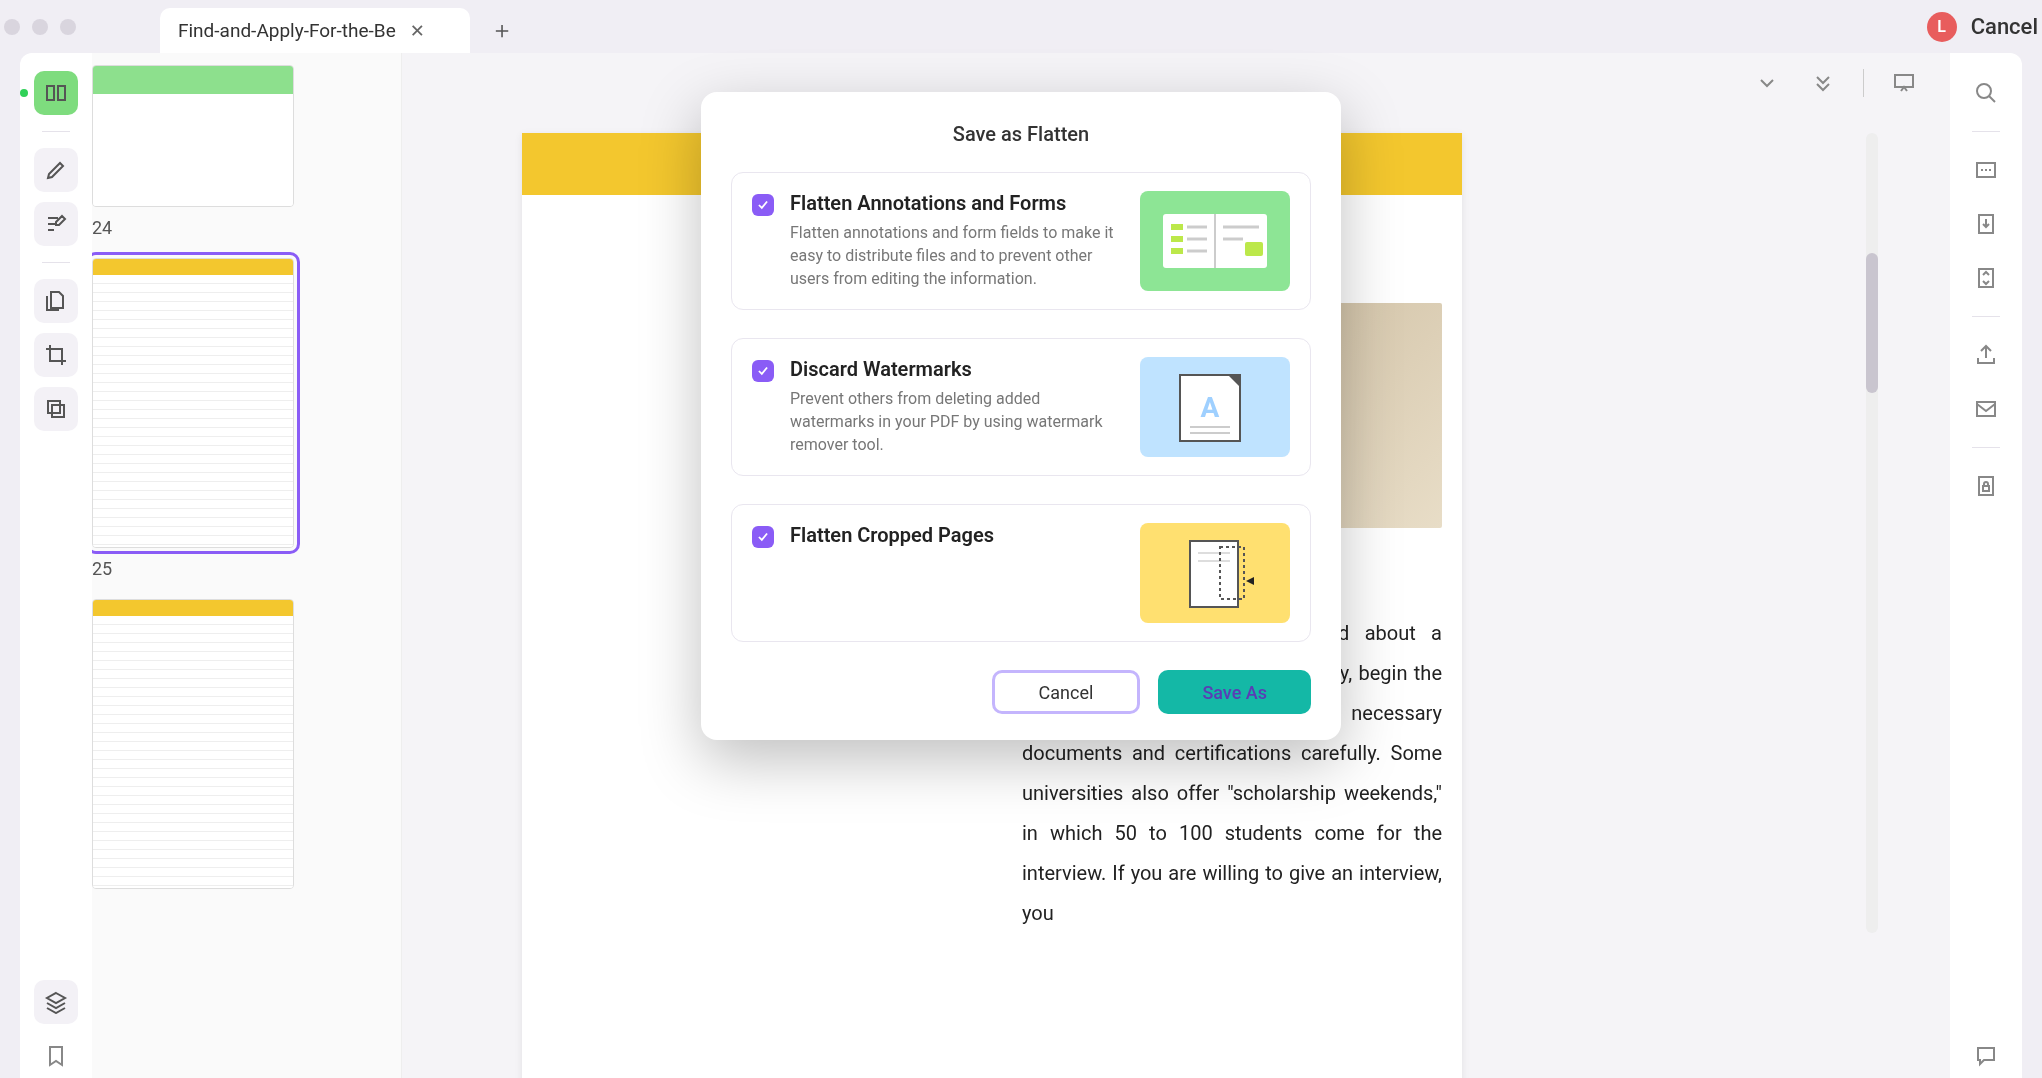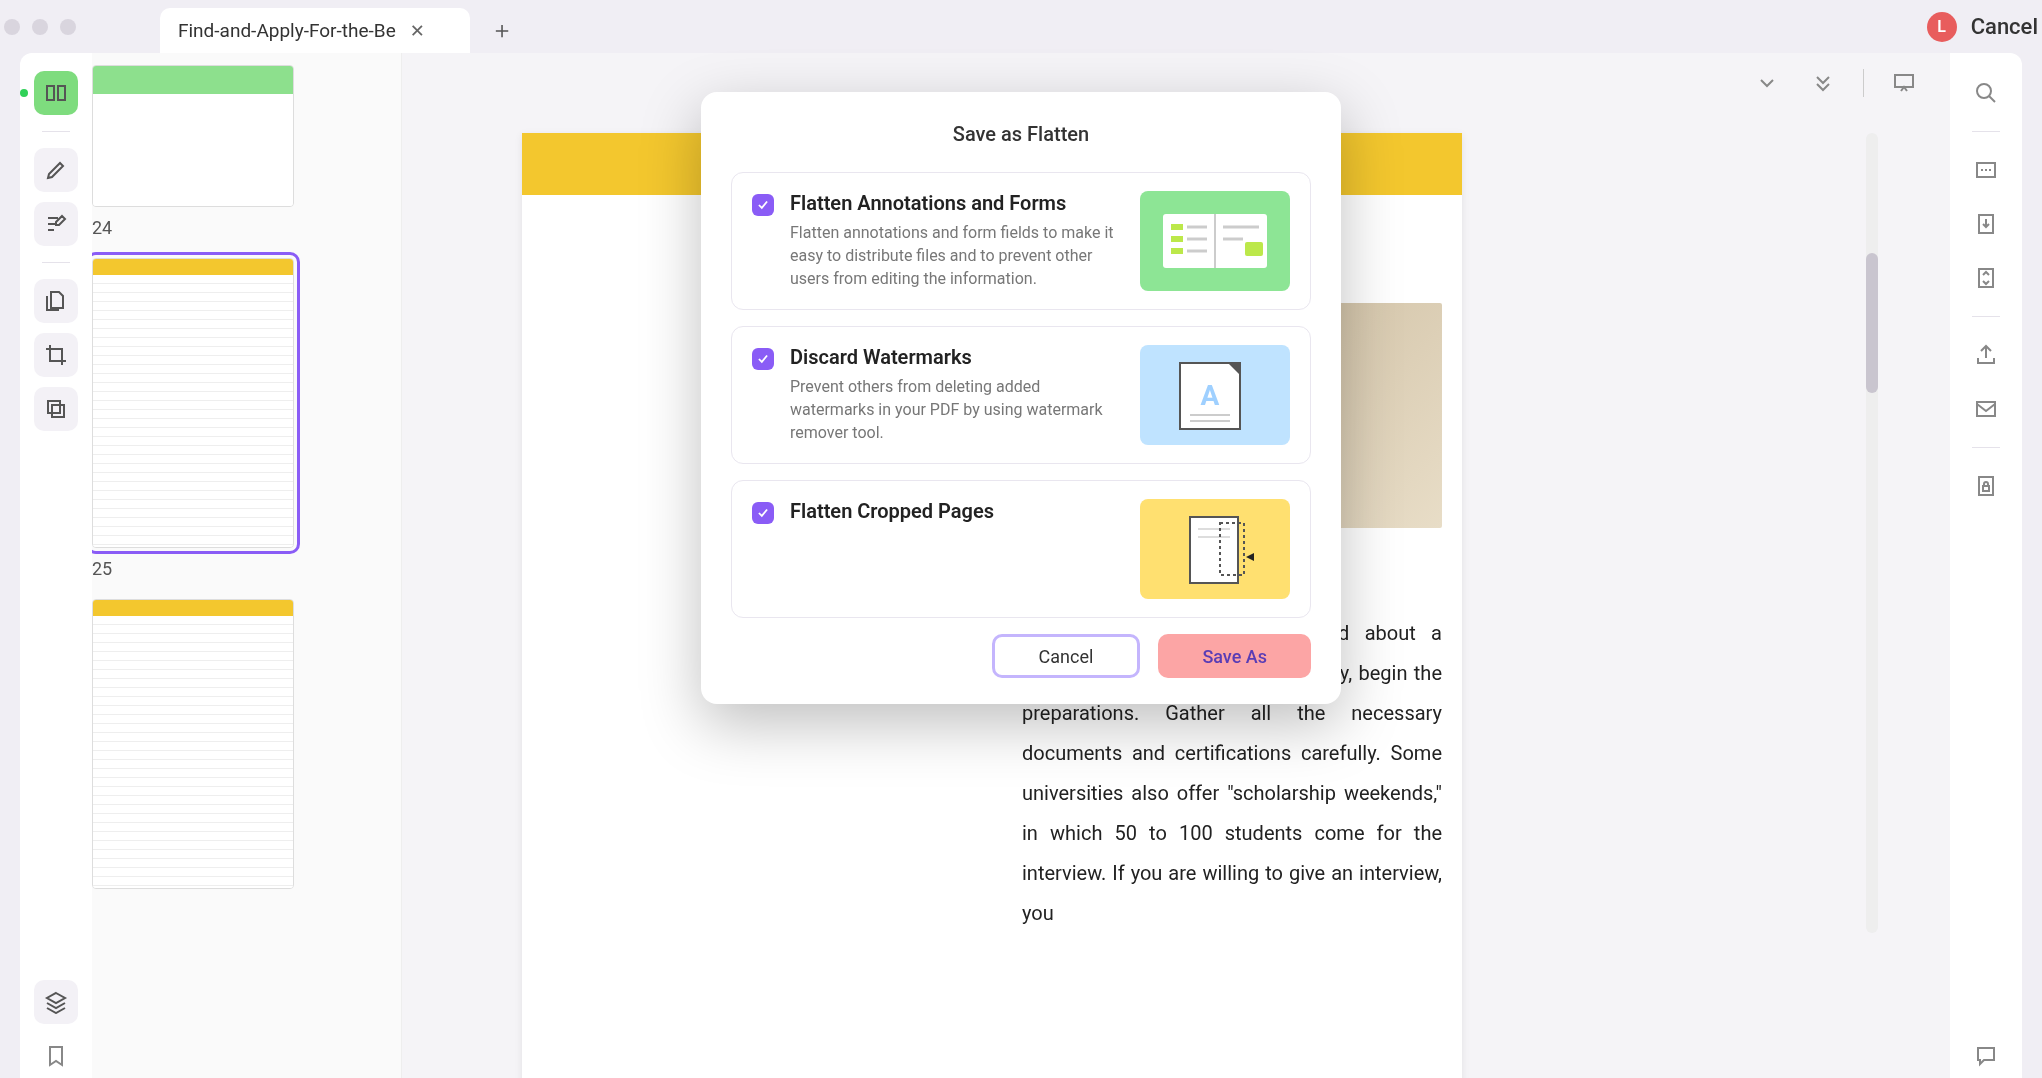--- a/index.html
+++ b/index.html
@@ -59,35 +59,35 @@
   
   .right-rail { width: 72px; display:flex; flex-direction:column; align-items:center; padding-top:18px; gap:10px; }
   .rr-sep { width: 28px; height:1px; background:#e5e2ea; margin:6px 0; }
   .rr-spacer { flex:1; }
 
   
   .modal-overlay { position: fixed; inset:0; display:flex; align-items:flex-start; justify-content:center; pointer-events:none; }
   .modal { margin-top: 92px; width: 640px; background:#fff; border-radius:16px; box-shadow: 0 20px 60px rgba(0,0,0,.25); padding: 30px 30px 26px; pointer-events:auto; }
   .modal-title { text-align:center; font-size:20px; color:#333; font-weight:500; margin-bottom:26px; }
 
-  .option { border:1px solid #e9e6ef; border-radius:12px; padding:18px 20px; display:flex; gap:16px; margin-bottom:16px; align-items:flex-start; }
+  .option { border:1px solid #e9e6ef; border-radius:12px; padding:18px 20px; display:flex; gap:16px; margin-bottom:28px; align-items:flex-start; }
   .checkbox { width:22px; height:22px; border-radius:6px; background:#8a5cf6; flex-shrink:0; display:flex; align-items:center; justify-content:center; margin-top:3px; }
   .checkbox svg { width:14px; height:14px; }
   .option-text { flex:1; }
   .option-title { font-size:20px; font-weight:600; color:#222; margin-bottom:6px; }
   .option-desc { font-size:16px; color:#777; line-height:1.45; }
   .option-illus { width:150px; height:100px; border-radius:8px; flex-shrink:0; display:flex; align-items:center; justify-content:center; }
   .illus-green { background:#8de595; }
   .illus-blue { background:#bfe3ff; }
   .illus-yellow { background:#ffe070; }
 
   .modal-actions { display:flex; justify-content:flex-end; gap:18px; margin-top:10px; }
   .btn { height:44px; padding:0 44px; border-radius:10px; font-size:18px; cursor:pointer; display:flex; align-items:center; justify-content:center; border:none; }
   .btn-cancel { background:#fff; border:3px solid #c4b5fd; color:#333; }
-  .btn-save { background:#fca5a5; color:#5a3db5; font-weight:500; }
+  .btn-save { background:#14b8a6; color:#5a3db5; font-weight:500; }
 
   
   .ic { width:24px; height:24px; stroke:#555; stroke-width:2; fill:none; }
   .ic.light { stroke:#888; }
 </style>
 </head>
 <body>
 
 <div class="titlebar">
   <div class="traffic-lights">

